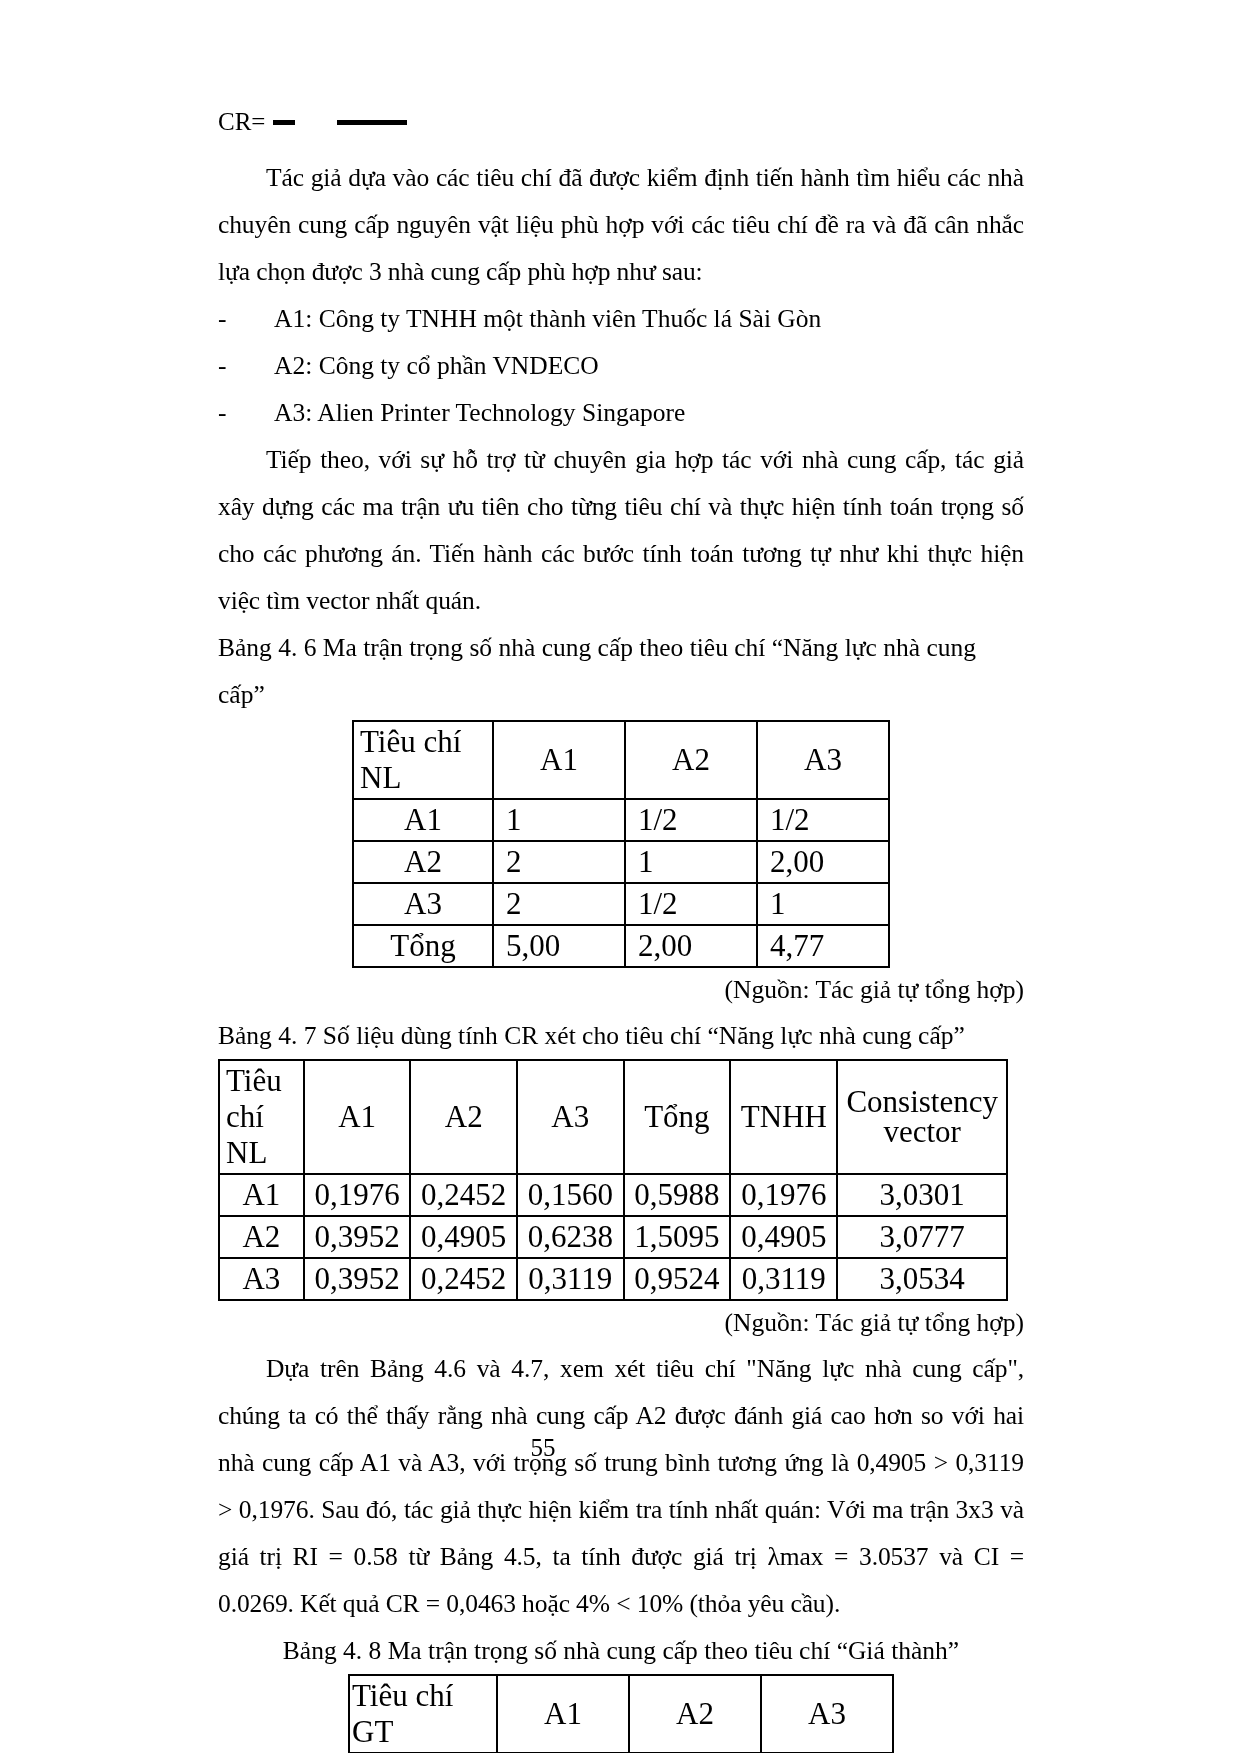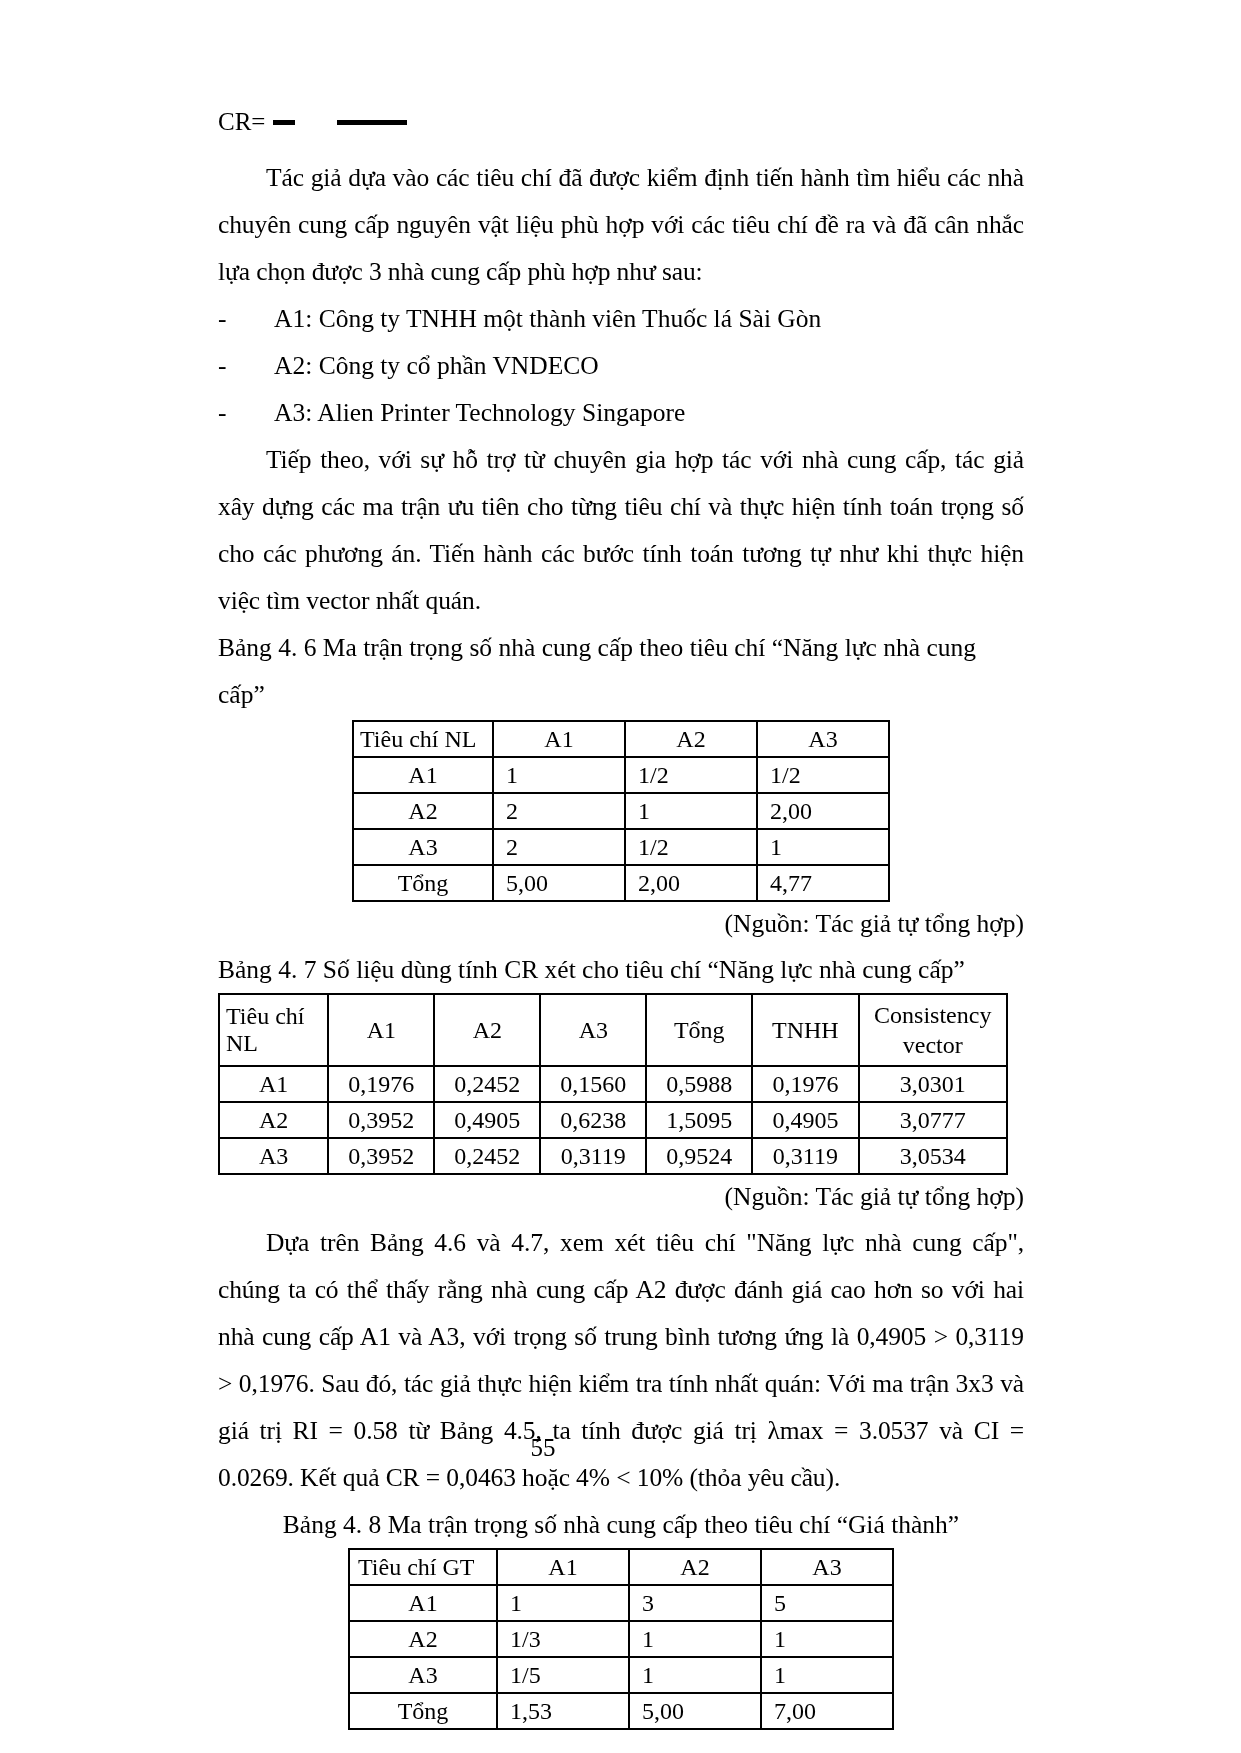--- a/index.html
+++ b/index.html
@@ -100,21 +100,21 @@
     line-height: 44px;
     text-align: right;
     margin: 0;
   }
 
   
   .tbl-wrap { display: flex; justify-content: center; }
   .tbl-wrap.left { justify-content: flex-start; }
   table.grid {
     border-collapse: collapse;
-    font-size: 24px;
+    font-size: 31px;
     font-family: "Liberation Serif", "DejaVu Serif", serif;
   }
   table.grid td, table.grid th {
     border: 2px solid #000;
     padding: 2px 8px;
     font-weight: normal;
     height: 30px;
     vertical-align: middle;
   }
   table.t46 { margin-top: 2px; }
@@ -136,21 +136,21 @@
   table.t47 td.colv { width: 104px; }
   table.t47 td.collast { width: 140px; }
   table.t47 tr.hdr td.col0 { text-align: left; padding-left: 6px; }
   table.t47 .twoline { line-height: 30px; }
 
   table.t48 td { text-align: center; }
   table.t48 td.c0 { width: 130px; }
   table.t48 td.c1 { width: 110px; }
   table.t48 td.c2 { width: 110px; }
   table.t48 td.c3 { width: 110px; }
-  table.t48 tr.hdr td:first-child { text-align: left; padding-left: 8px; }
+  table.t48 tr.hdr td:first-child { text-align: left; padding-left: 2px; }
   table.t48 tr.body td:not(:first-child) { text-align: left; padding-left: 12px; }
   table.t48 tr.total td:not(:first-child) { text-align: left; padding-left: 12px; }
 
   
   .page-number {
     position: absolute;
     left: 0;
     width: 1086px;
     top: 1428px;
     text-align: center;

